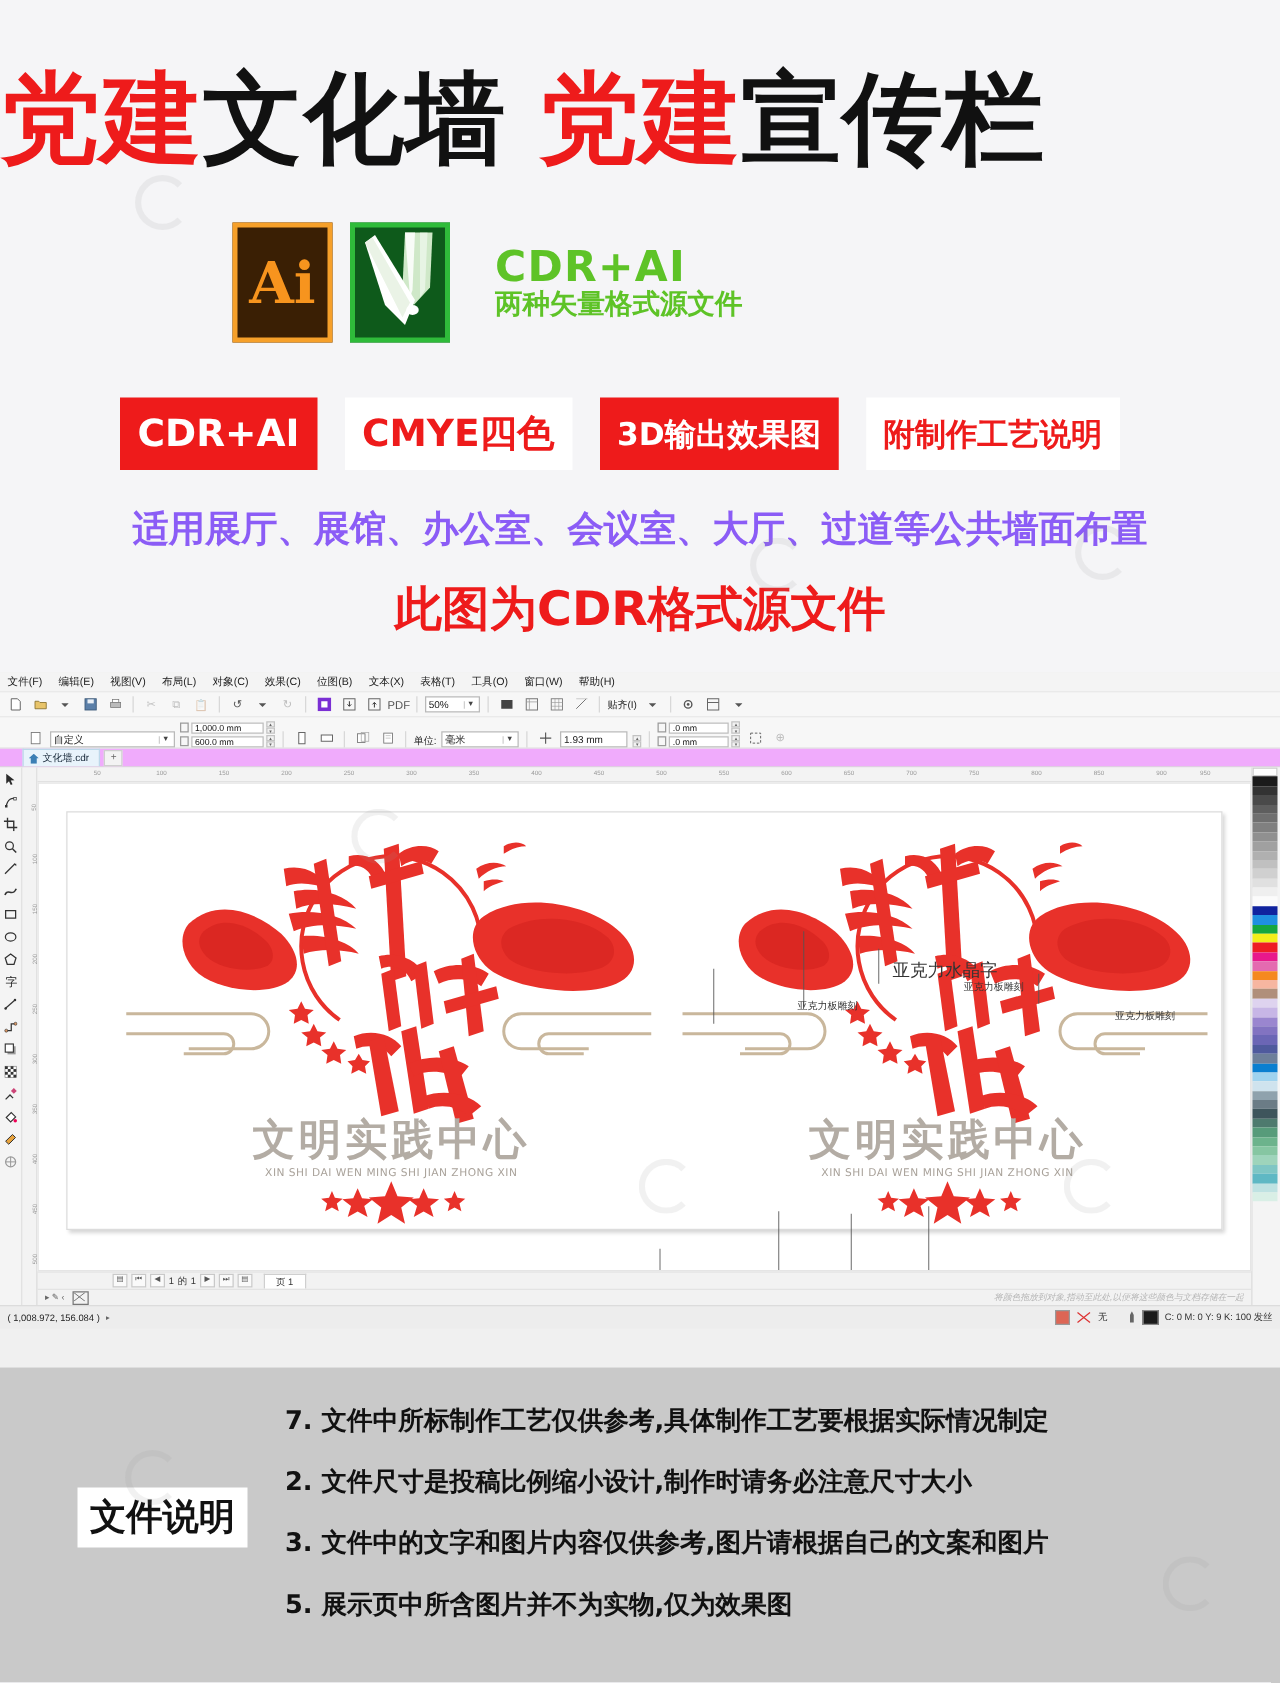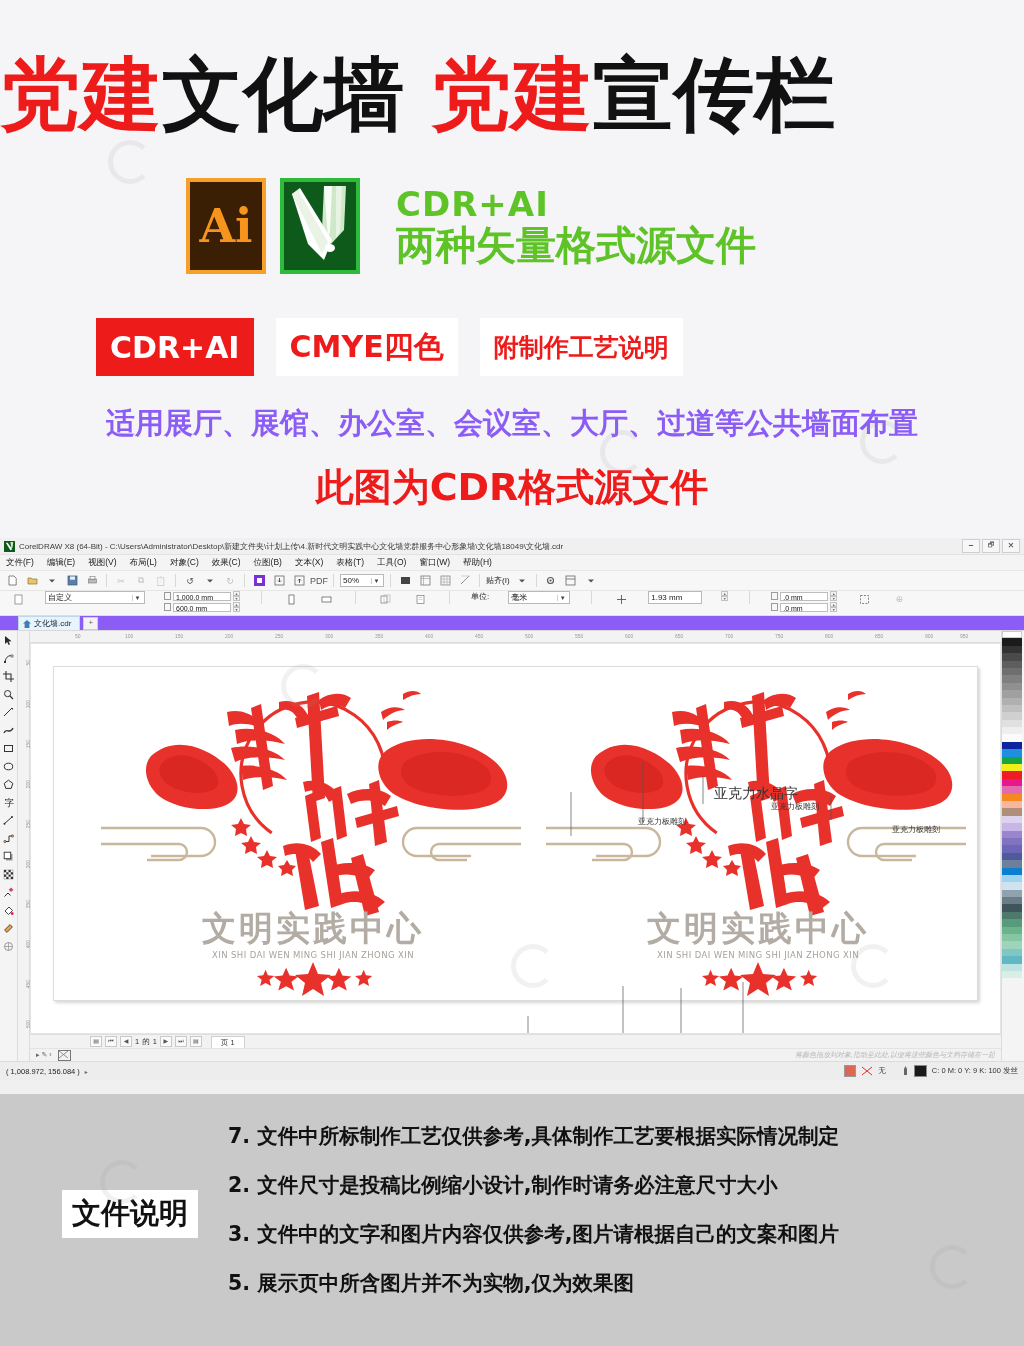--- a/index.html
+++ b/index.html
@@ -29,21 +29,21 @@
     display:flex;align-items:center;justify-content:center;box-sizing:border-box;
   }
   .ai-icon span{color:#f7941e;font-size:46px;font-weight:bold;font-family:"DejaVu Serif","Liberation Serif",serif;line-height:1;}
   .cdr-icon{
     width:80px;height:96px;background:#0e5a1b;border:4px solid #2fbb3a;
     box-sizing:border-box;position:relative;overflow:hidden;
   }
   .cdr-icon svg{position:absolute;left:0;top:0;}
   .logo-text{margin-left:22px;color:#5ec327;font-weight:bold;line-height:1.12;}
   .logo-text .l1{font-size:34px;letter-spacing:1px;font-family:"DejaVu Sans","Liberation Sans",sans-serif;}
-  .logo-text .l2{font-size:40px;font-family:Liberation Sans, sans-serif;}
+  .logo-text .l2{font-size:22px;font-family:Liberation Mono, monospace;}
 
   .badges{position:absolute;top:318px;left:96px;display:flex;align-items:stretch;gap:22px;}
   .badge{
     display:flex;align-items:center;justify-content:center;
     height:58px;padding:0 14px;font-weight:bold;font-size:30px;white-space:nowrap;
     font-family:"DejaVu Sans","Liberation Sans",sans-serif;
   }
   .badge.solid{background:#ee1b1b;color:#fff;}
   .badge.ghost{background:#fff;color:#ee1b1b;}
   .badge.sm{font-size:25px;}
@@ -78,29 +78,29 @@
   .toolbar{height:19px;display:flex;align-items:center;gap:4px;padding:0 4px;background:#f7f7f7;border-bottom:1px solid #e6e6e6;}
   .tbtn{width:14px;height:14px;border:1px solid transparent;display:flex;align-items:center;justify-content:center;color:#555;font-size:9px;}
   .tbtn.dis{opacity:.35;}
   .tsep{width:1px;height:13px;background:#d8d8d8;margin:0 2px;}
   .combo{height:13px;border:1px solid #b9b9b9;background:#fff;display:flex;align-items:center;
          padding:0 2px;font-size:8px;color:#222;box-sizing:border-box;}
   .combo .cv{flex:1 1 auto;white-space:nowrap;overflow:hidden;}
   .combo .ca{width:9px;text-align:center;color:#444;font-size:6px;border-left:1px solid #cfcfcf;}
   .tlabel{font-size:8px;color:#222;white-space:nowrap;}
 
-  .propbar{height:24px;display:flex;align-items:flex-start;gap:19px;padding:0 10px;background:#f7f7f7;border-bottom:1px solid #dedede;}
+  .propbar{height:24px;display:flex;align-items:flex-end;gap:4px;padding:0 20px;background:#f7f7f7;border-bottom:1px solid #dedede;}
   .spin{display:flex;flex-direction:column;justify-content:center;}
   .spin div{width:7px;height:5px;border:1px solid #c3c3c3;background:#f2f2f2;font-size:4px;line-height:4px;text-align:center;color:#666;box-sizing:border-box;}
   .sizebox{display:flex;flex-direction:column;gap:1px;}
   .sizebox .row{display:flex;align-items:center;gap:2px;}
   .sizefield{width:58px;height:9px;border:1px solid #bdbdbd;background:#fff;font-size:7px;line-height:9px;padding-left:2px;box-sizing:border-box;color:#111;}
   .mini-ico{width:7px;height:8px;border:1px solid #9b9b9b;box-sizing:border-box;}
 
-  .tabrow{height:14px;display:flex;align-items:center;background:#8b5cf6;border-bottom:1px solid #d9d9d9;padding-left:18px;}
+  .tabrow{height:14px;display:flex;align-items:center;background:#f0abfc;border-bottom:1px solid #d9d9d9;padding-left:18px;}
   .doctab{display:flex;align-items:center;gap:3px;height:13px;padding:0 8px 0 4px;background:#e8f3fb;border:1px solid #bcd8ea;border-bottom:none;font-size:8px;color:#123;}
   .tabplus{width:13px;height:11px;border:1px solid #cfcfcf;background:#f3f3f3;text-align:center;line-height:10px;font-size:8px;color:#666;margin-left:3px;}
 
   .workarea{position:relative;height:430px;display:flex;background:#f0f0f0;}
   .ltools{width:17px;background:#f4f4f4;border-right:1px solid #dcdcdc;display:flex;flex-direction:column;align-items:center;padding-top:2px;gap:3px;}
   .ltool{width:15px;height:15px;display:flex;align-items:center;justify-content:center;color:#444;}
   .ltool svg{display:block;}
   .vruler{width:11px;background:#f3f3f3;border-right:1px solid #dcdcdc;position:relative;}
   .vruler .vt{position:absolute;right:1px;font-size:5px;color:#999;transform:rotate(-90deg);transform-origin:right center;}
   .canvas-col{flex:1 1 auto;display:flex;flex-direction:column;min-width:0;}
@@ -165,46 +165,34 @@
       </div>
       <div class="logo-text">
         <div class="l1">CDR+AI</div>
         <div class="l2">两种矢量格式源文件</div>
       </div>
     </div>
 
     <div class="badges">
       <div class="badge solid">CDR+AI</div>
       <div class="badge ghost">CMYE四色</div>
+      <div class="badge solid sm">3D输出效果图</div>
       <div class="badge ghost sm">附制作工艺说明</div>
     </div>
 
     <div class="apply-line">适用展厅、展馆、办公室、会议室、大厅、过道等公共墙面布置</div>
     <div class="cdr-line">此图为CDR格式源文件</div>
 
     <div class="wm" style="left:108px;top:140px;"><span class="ring"></span></div>
     <div class="wm" style="left:600px;top:430px;"><span class="ring"></span></div>
     <div class="wm" style="left:860px;top:420px;"><span class="ring"></span></div>
   </section>
 
   <section class="cdwin">
 
-    <div class="titlebar">
-      <svg class="tb-ico" viewBox="0 0 12 12">
-        <rect width="12" height="12" fill="#0e5a1b"></rect>
-        <path d="M2 2 L4 2 L9 9 L7 10 Z" fill="#fff"></path>
-        <path d="M7 1 L10 1 L9.4 7 L8 8 Z" fill="#cfe8c8"></path>
-      </svg>
-      <div class="tb-text">CorelDRAW X8 (64-Bit) - C:\Users\Administrator\Desktop\新建文件夹\计划上传\4.新时代文明实践中心文化墙党群服务中心形象墙\文化墙18049\文化墙.cdr</div>
-      <div class="win-btns">
-        <div class="win-btn">🗕</div>
-        <div class="win-btn">🗗</div>
-        <div class="win-btn">🗙</div>
-      </div>
-    </div>
 
     <nav class="menubar">
       <span class="mi">文件(F)</span>
       <span class="mi">编辑(E)</span>
       <span class="mi">视图(V)</span>
       <span class="mi">布局(L)</span>
       <span class="mi">对象(C)</span>
       <span class="mi">效果(C)</span>
       <span class="mi">位图(B)</span>
       <span class="mi">文本(X)</span>

